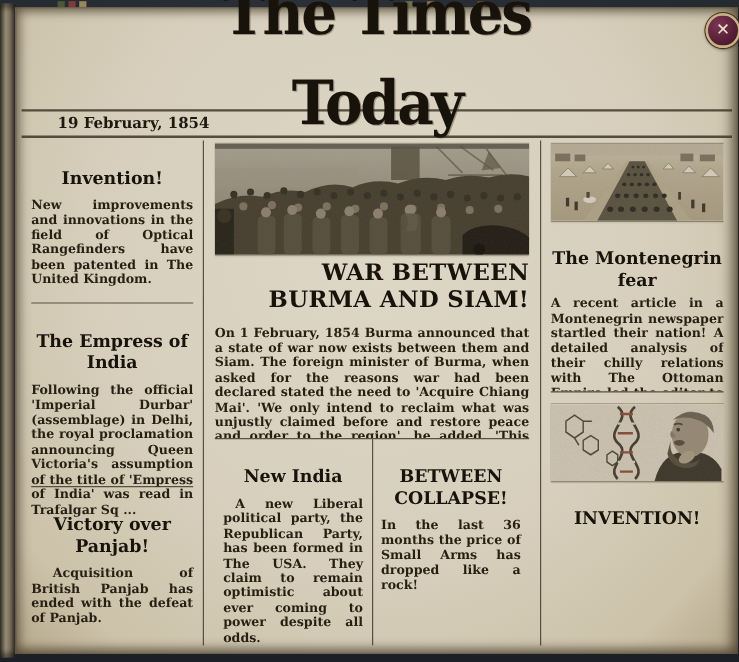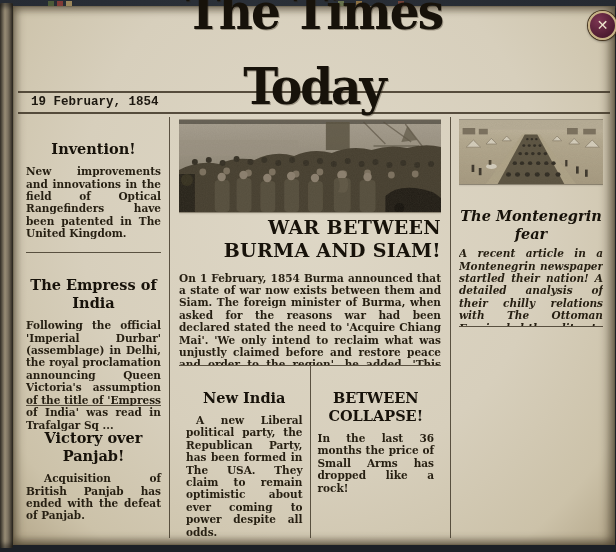--- a/index.html
+++ b/index.html
@@ -35,31 +35,31 @@
     flex-direction:column;
   }
   .mast-text{
     font-weight:bold;font-size:47px;letter-spacing:-2px;line-height:1;
     text-shadow:1px 1px 0 rgba(46,36,22,.35);
     transform:scaleY(1.08);
   }
   .emblem{margin-top:4px;opacity:.92;}
   .date-band{
     margin:0 5px;border-top:2px solid rgba(62,53,38,.85);border-bottom:2px solid rgba(62,53,38,.85);
-    font-weight:bold;font-size:12.5px;color:#1d1810;padding:2px 0 3px 13px;font-family:Liberation Mono, monospace;
+    font-weight:bold;font-size:12.5px;color:#1d1810;padding:2px 0 3px 30px;
   }
   .columns{
     position:absolute;top:111px;left:5px;right:4px;bottom:7px;
     display:flex;
   }
   .col{box-sizing:border-box;overflow:hidden;}
   .col-left{width:151px;padding:0 8px;display:flex;flex-direction:column;}
   .col-center{width:282px;border-left:1px solid rgba(58,49,34,.8);border-right:1px solid rgba(58,49,34,.8);
     padding:0 9px;display:flex;flex-direction:column;}
-  .col-right{flex:1;padding:0 8px;display:flex;flex-direction:row;font-style:italic;}
+  .col-right{flex:1;padding:0 8px;display:flex;flex-direction:column;}
   .art-title{
     font-size:14.5px;font-weight:bold;text-align:center;color:#17120a;
     margin:23px 0 3px;line-height:1.25;
   }
   .headline{
     font-size:19px;font-weight:bold;text-align:right;color:#17120a;
     margin:4px 0 0;letter-spacing:.3px;line-height:1.2;
   }
   .art-body{
     font-size:10.5px;line-height:12.4px;font-weight:bold;color:#261f12;

